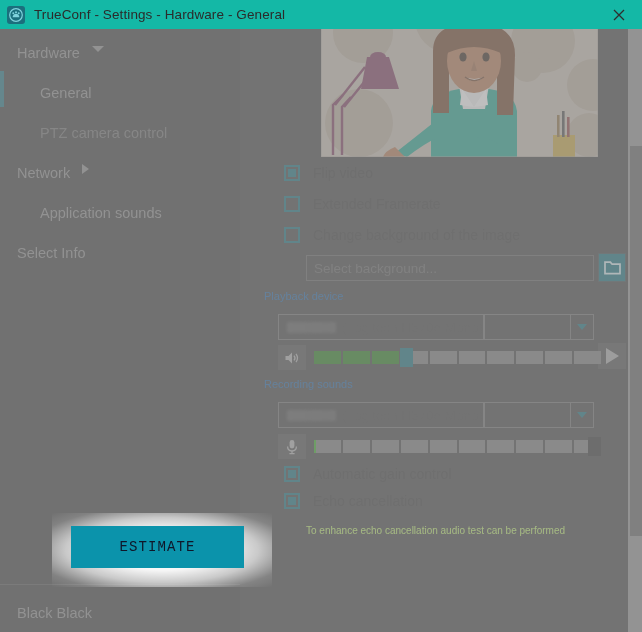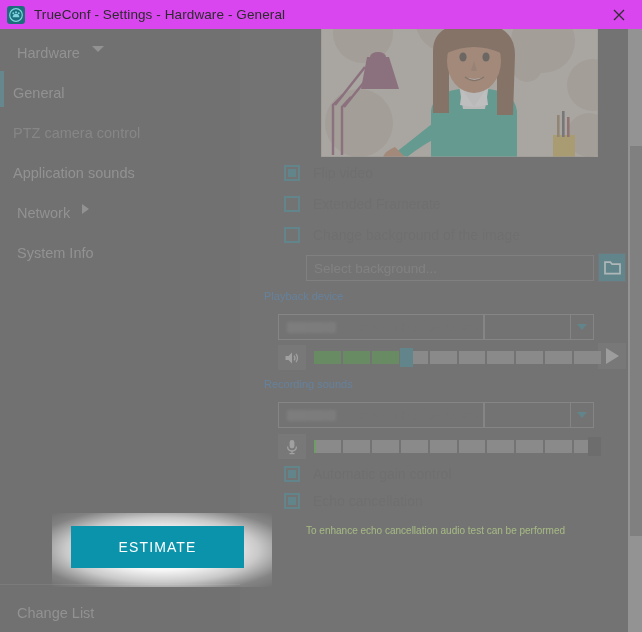--- a/index.html
+++ b/index.html
@@ -13,21 +13,21 @@
     position: relative;
     width: 642px; height: 632px;
     background: #3b3b3b;
     overflow: hidden;
   }
 
   
   #titlebar {
     position: absolute; left: 0; top: 0;
     width: 642px; height: 29px;
-    background: #d946ef;
+    background: #14b8a6;
     display: flex; align-items: center;
   }
   #title-icon {
     width: 18px; height: 18px;
     margin-left: 7px; margin-right: 9px;
     border-radius: 3px;
     background: #1b6f7d;
     display: flex; align-items: center; justify-content: center;
     flex: none;
   }
@@ -56,21 +56,21 @@
   }
   .nav-item {
     position: relative;
     height: 40px;
     display: flex; align-items: center;
     color: #9b9b9b;
     font-size: 14.5px;
     box-sizing: border-box;
   }
   .nav-item.lvl0 { padding-left: 17px; }
-  .nav-item.lvl1 { padding-left: 13px; }
+  .nav-item.lvl1 { padding-left: 40px; }
   .nav-item.dim { color: #777777; }
   .nav-item.active-bar::before {
     content: "";
     position: absolute;
     left: 0; top: 2px;
     width: 4px; height: 36px;
     background: #0e7a8c;
   }
   .nav-label { white-space: nowrap; margin-top: 8px; }
   .caret-down {
@@ -280,26 +280,26 @@
       rgba(255,255,255,0.62) 62%,
       rgba(255,255,255,0.12) 84%,
       rgba(255,255,255,0) 100%);
     pointer-events: none;
   }
   #estimate-btn {
     position: absolute;
     left: 71px; top: 526px;
     width: 173px; height: 42px;
     background: #0b93ab;
-    color: #ffffff;
+    color: #0f172a;
     font-size: 14px;
     letter-spacing: 1.1px;
     display: flex; align-items: center; justify-content: center;
     border: none;
-    font-family: Liberation Sans, sans-serif;
+    font-family: Liberation Mono, monospace;
   }
 
   
   #scrollbar-track {
     position: absolute;
     right: 0; top: 29px;
     width: 14px; height: 603px;
     background: #8e8e8e;
   }
   #scrollbar-thumb {
@@ -352,34 +352,34 @@
     <div class="nav-item lvl0">
       <span class="nav-label">Hardware</span>
       <span class="caret-down"></span>
     </div>
     <div class="nav-item lvl1 active-bar">
       <span class="nav-label">General</span>
     </div>
     <div class="nav-item lvl1 dim">
       <span class="nav-label">PTZ camera control</span>
     </div>
-    <div class="nav-item lvl1">
-      <span class="nav-label">Application sounds</span>
-    </div>
     <div class="nav-item lvl0">
       <span class="nav-label">Network</span>
       <span class="caret-right"></span>
     </div>
+    <div class="nav-item lvl1">
+      <span class="nav-label">Application sounds</span>
+    </div>
     <div class="nav-item lvl0">
-      <span class="nav-label">System Info</span>
+      <span class="nav-label">Select Info</span>
     </div>
 
     <div id="sidebar-bottom">
       <div class="nav-item lvl0">
-        <span class="nav-label">Change List</span>
+        <span class="nav-label">Black Black</span>
       </div>
     </div>
   </div>
 
   <div id="content">
     <div id="content-inner">
 
       <div id="video-preview">
         <svg width="277" height="130" viewBox="0 0 277 130">
           <rect width="277" height="130" fill="#c9beb0"></rect>

